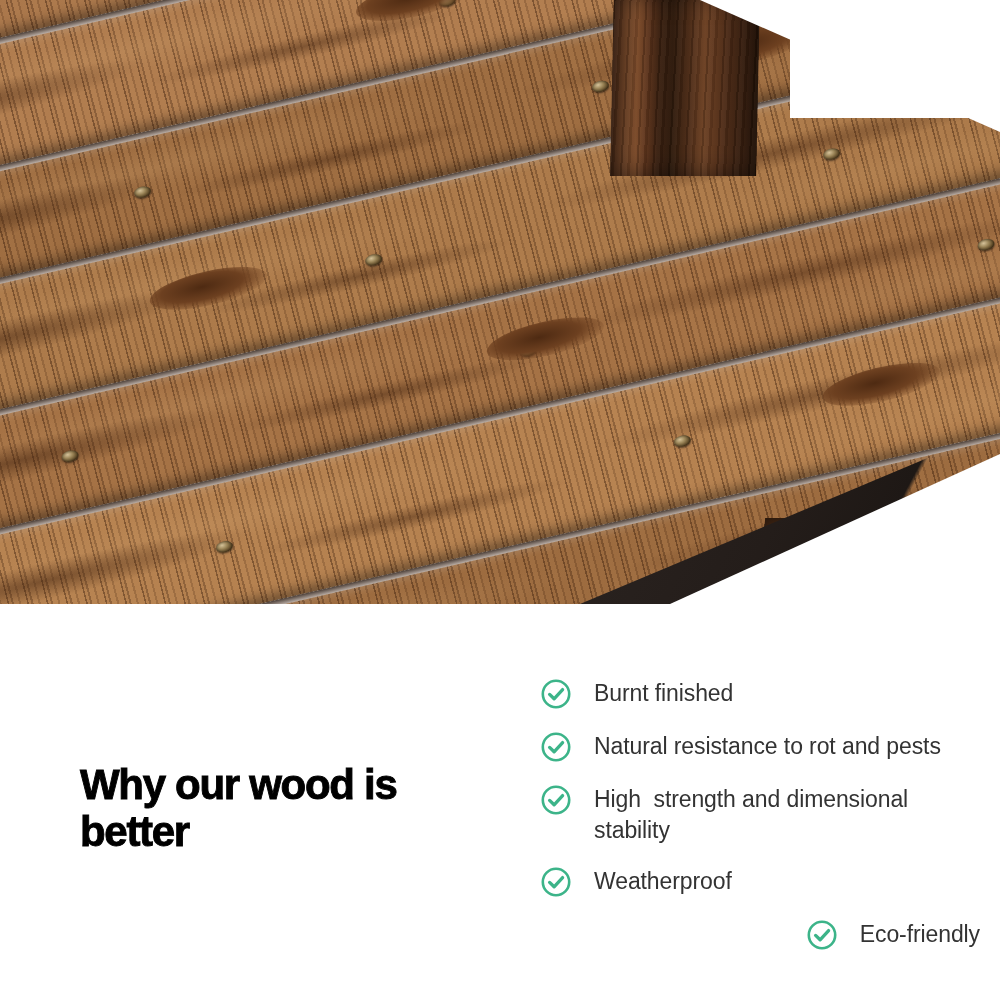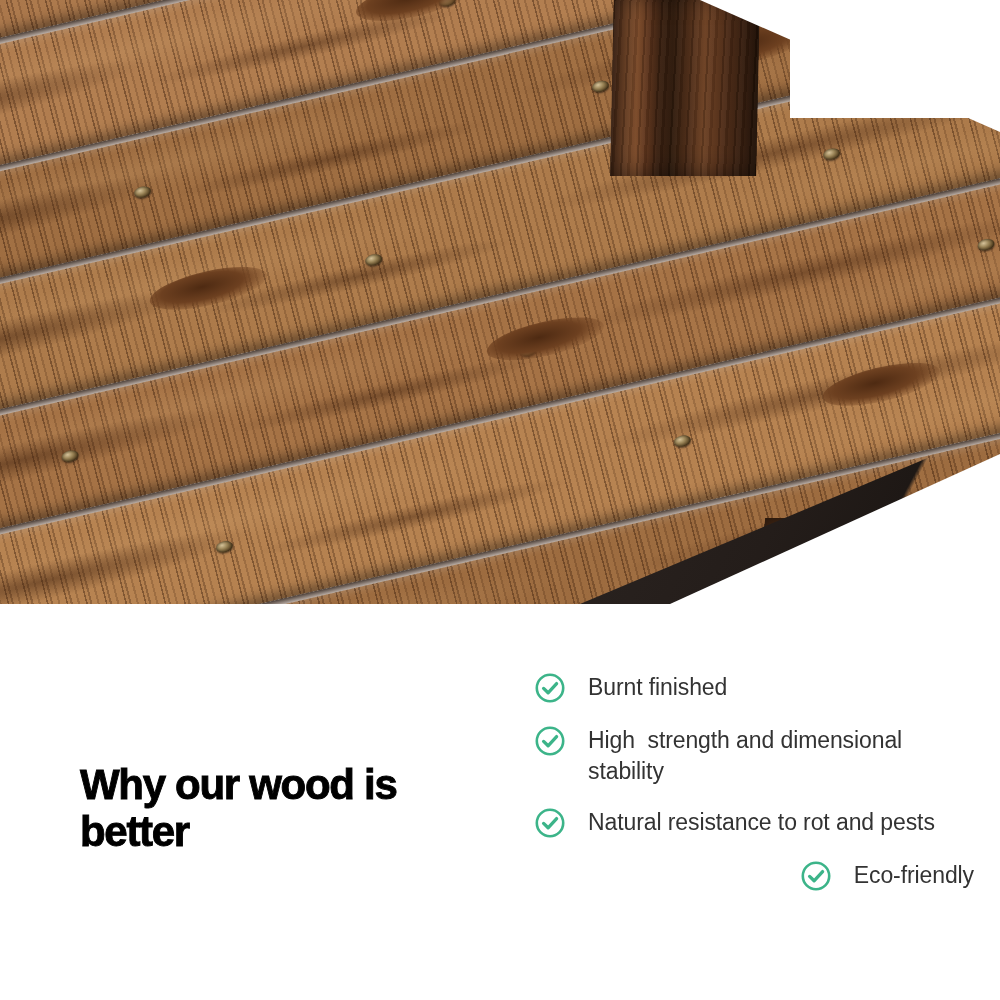--- a/index.html
+++ b/index.html
@@ -121,21 +121,21 @@
   }
   .heading{
     position:absolute;left:80px;top:157px;width:400px;
     font-family:"Liberation Sans",sans-serif;
     font-weight:bold;font-size:42px;line-height:1.13;
     letter-spacing:-1.3px;color:#000000;margin:0;
     -webkit-text-stroke:0.9px #000;
   }
   .features{
     position:absolute;left:523px;top:56px;width:440px;
-    list-style:none;margin:11px;padding:0;
+    list-style:none;margin:17px;padding:0;
   }
   .feature{
     display:flex;align-items:flex-start;gap:22px;margin-bottom:20px;
   }
   .feature:last-child{margin-bottom:0;justify-content:flex-end;}
   .check-icon{flex:0 0 auto;width:32px;height:32px;margin-top:1px;display:block;}
   .feature-text{
     font-family:"Liberation Sans",sans-serif;
     font-weight:normal;font-size:23px;line-height:1.33;color:#333333;
     letter-spacing:-0.1px;padding-top:1px;white-space:pre-wrap;
@@ -206,31 +206,38 @@
       <path d="M9.6 16.4 L14.1 20.8 L22.6 11.6" stroke="#3cb489" stroke-width="3.3" stroke-linecap="round" stroke-linejoin="round" fill="none"></path>
     </svg>
     <span class="feature-text">Burnt finished</span>
   </li>
 
   <li class="feature">
     <svg class="check-icon" viewBox="0 0 32 32" fill="none" aria-hidden="true">
       <circle cx="16" cy="16" r="13.2" stroke="#3cb489" stroke-width="2.6" fill="none"></circle>
       <path d="M9.6 16.4 L14.1 20.8 L22.6 11.6" stroke="#3cb489" stroke-width="3.3" stroke-linecap="round" stroke-linejoin="round" fill="none"></path>
     </svg>
+    <span class="feature-text">Natural resistance to rot and pests</span>
+  </li>
+
+  <li class="feature">
+    <svg class="check-icon" viewBox="0 0 32 32" fill="none" aria-hidden="true">
+      <circle cx="16" cy="16" r="13.2" stroke="#3cb489" stroke-width="2.6" fill="none"></circle>
+      <path d="M9.6 16.4 L14.1 20.8 L22.6 11.6" stroke="#3cb489" stroke-width="3.3" stroke-linecap="round" stroke-linejoin="round" fill="none"></path>
+    </svg>
     <span class="feature-text">High  strength and dimensional stability</span>
   </li>
 
   <li class="feature">
     <svg class="check-icon" viewBox="0 0 32 32" fill="none" aria-hidden="true">
       <circle cx="16" cy="16" r="13.2" stroke="#3cb489" stroke-width="2.6" fill="none"></circle>
       <path d="M9.6 16.4 L14.1 20.8 L22.6 11.6" stroke="#3cb489" stroke-width="3.3" stroke-linecap="round" stroke-linejoin="round" fill="none"></path>
     </svg>
-    <span class="feature-text">Natural resistance to rot and pests</span>
-  </li>
-
+    <span class="feature-text">Weatherproof</span>
+  </li>
 
   <li class="feature">
     <svg class="check-icon" viewBox="0 0 32 32" fill="none" aria-hidden="true">
       <circle cx="16" cy="16" r="13.2" stroke="#3cb489" stroke-width="2.6" fill="none"></circle>
       <path d="M9.6 16.4 L14.1 20.8 L22.6 11.6" stroke="#3cb489" stroke-width="3.3" stroke-linecap="round" stroke-linejoin="round" fill="none"></path>
     </svg>
     <span class="feature-text">Eco-friendly</span>
   </li>
 </ul>
 

